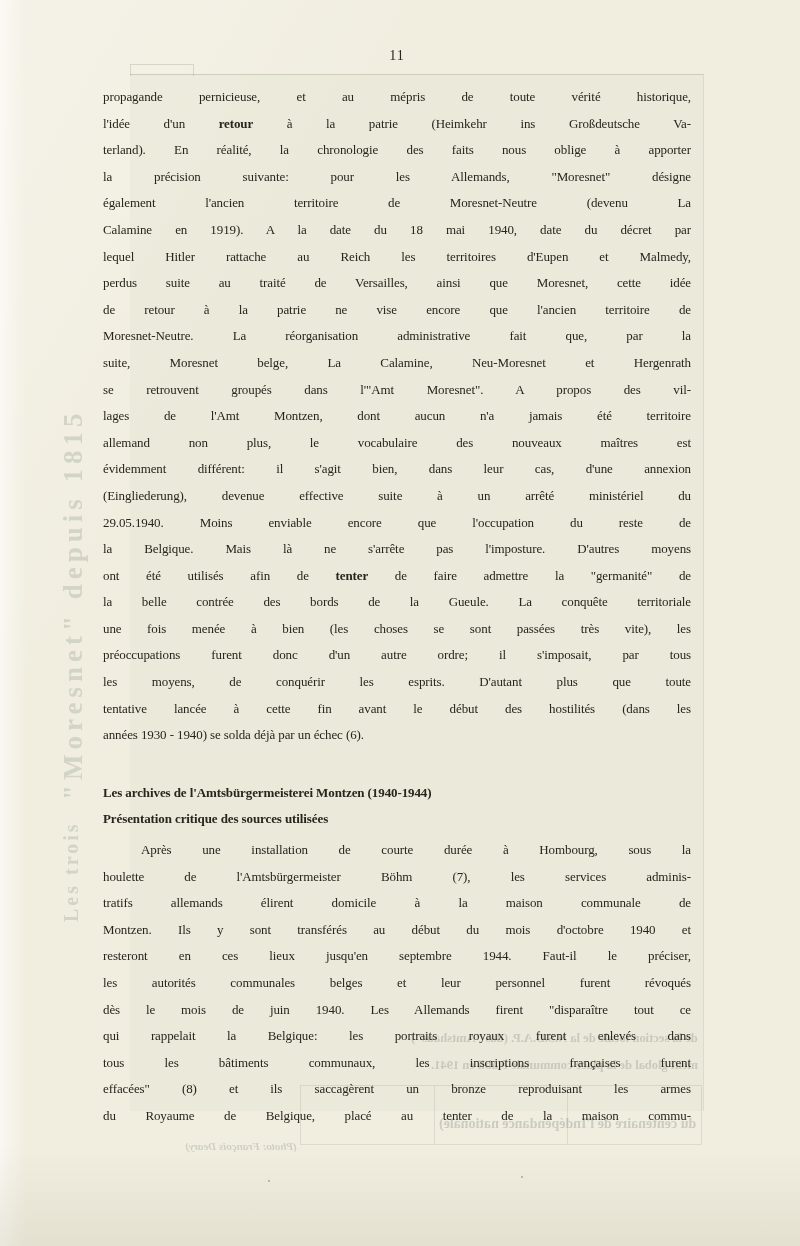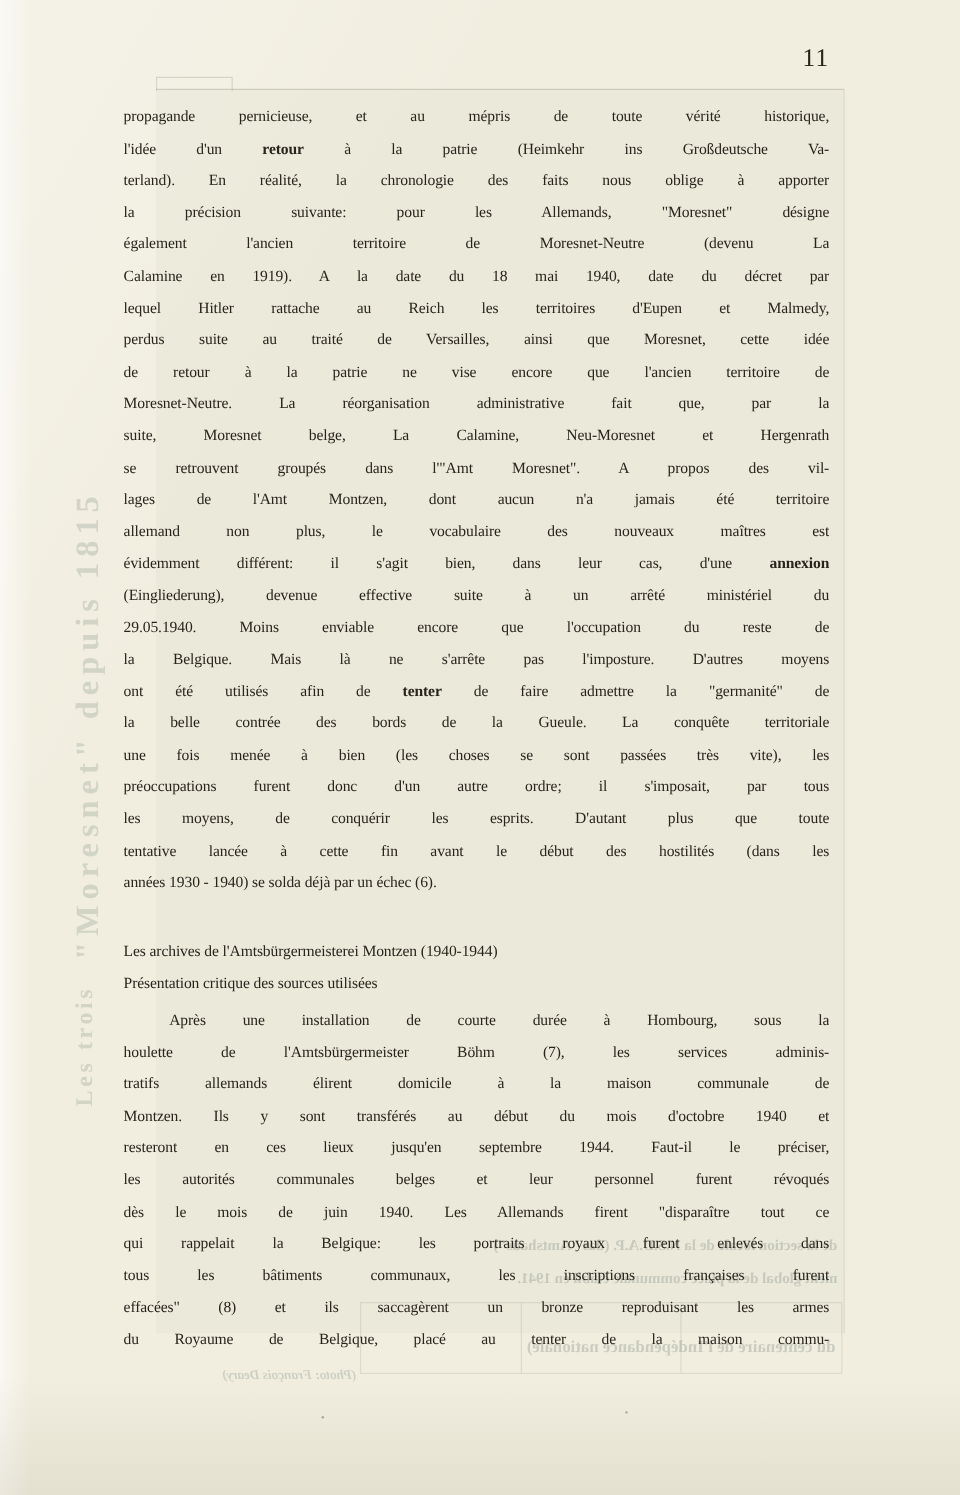--- a/index.html
+++ b/index.html
@@ -37,44 +37,44 @@
     left: 300px; top: 1085px;
     width: 400px; height: 58px;
     border: 1px solid rgba(150,152,132,0.22);
     display: flex;
   }
   .ghost-table div { flex: 1; border-right: 1px solid rgba(150,152,132,0.22); }
   .ghost-table div:last-child { border-right: none; }
 
   .pagenum {
     position: absolute;
-    left: 103px; top: 36px;
+    left: 103px; top: 48px;
     width: 588px;
-    text-align: right;
-    font-size: 21px;
+    text-align: center;
+    font-size: 14px;
     letter-spacing: 1px;
   }
   .textblock {
     position: absolute;
     left: 103px; top: 84px;
     width: 588px;
     font-size: 13px;
     line-height: 26.6px;
     letter-spacing: -0.1px;
   }
   .tline {
     height: 26.6px;
     overflow: hidden;
     text-align: justify;
     text-align-last: justify;
     -moz-text-align-last: justify;
   }
   .tline-left { text-align-last: left; -moz-text-align-last: left; }
   .tline-indent { text-indent: 38px; }
-  .tline-bold { font-weight: 400; }
+  .tline-bold { font-weight: 700; }
   .heading-block { margin-top: 31px; }
   .para2-block { margin-top: 4px; }
 
   
   .ghost-vert {
     position: absolute;
     writing-mode: vertical-rl;
     transform: rotate(180deg);
     font-weight: 700;
     color: rgba(150, 160, 148, 0.34);
@@ -132,21 +132,21 @@
         <div class="tline"><span>également l'ancien territoire de Moresnet-Neutre (devenu La</span></div>
         <div class="tline"><span>Calamine en 1919). A la date du 18 mai 1940, date du décret par</span></div>
         <div class="tline"><span>lequel Hitler rattache au Reich les territoires d'Eupen et Malmedy,</span></div>
         <div class="tline"><span>perdus suite au traité de Versailles, ainsi que Moresnet, cette idée</span></div>
         <div class="tline"><span>de retour à la patrie ne vise encore que l'ancien territoire de</span></div>
         <div class="tline"><span>Moresnet-Neutre. La réorganisation administrative fait que, par la</span></div>
         <div class="tline"><span>suite, Moresnet belge, La Calamine, Neu-Moresnet et Hergenrath</span></div>
         <div class="tline"><span>se retrouvent groupés dans l'"Amt Moresnet". A propos des vil-</span></div>
         <div class="tline"><span>lages de l'Amt Montzen, dont aucun n'a jamais été territoire</span></div>
         <div class="tline"><span>allemand non plus, le vocabulaire des nouveaux maîtres est</span></div>
-        <div class="tline"><span>évidemment différent: il s'agit bien, dans leur cas, d'une </span><span style="font-weight: 700;">annexion</span></div>
+        <div class="tline"><span>évidemment différent: il s'agit bien, dans leur cas, d'une </span><span style="font-weight: 400;">annexion</span></div>
         <div class="tline"><span>(Eingliederung), devenue effective suite à un arrêté ministériel du</span></div>
         <div class="tline"><span>29.05.1940. Moins enviable encore que </span><span style="font-weight: 400;">l'occupation</span><span> du reste de</span></div>
         <div class="tline"><span>la Belgique. Mais là ne s'arrête pas l'imposture. D'autres moyens</span></div>
         <div class="tline"><span>ont été utilisés afin de </span><span style="font-weight: 700;">tenter</span><span> de faire admettre la "germanité" de</span></div>
         <div class="tline"><span>la belle contrée des bords de la Gueule. La conquête territoriale</span></div>
         <div class="tline"><span>une fois menée à bien (les choses se sont passées très vite), les</span></div>
         <div class="tline"><span>préoccupations furent donc d'un autre ordre; il s'imposait, par tous</span></div>
         <div class="tline"><span>les moyens, de conquérir les esprits. D'autant plus que toute</span></div>
         <div class="tline"><span>tentative lancée à cette fin avant le début des hostilités (dans les</span></div>
         <div class="tline tline-left"><span>années 1930 - 1940) se solda déjà par un échec (6).</span></div>

